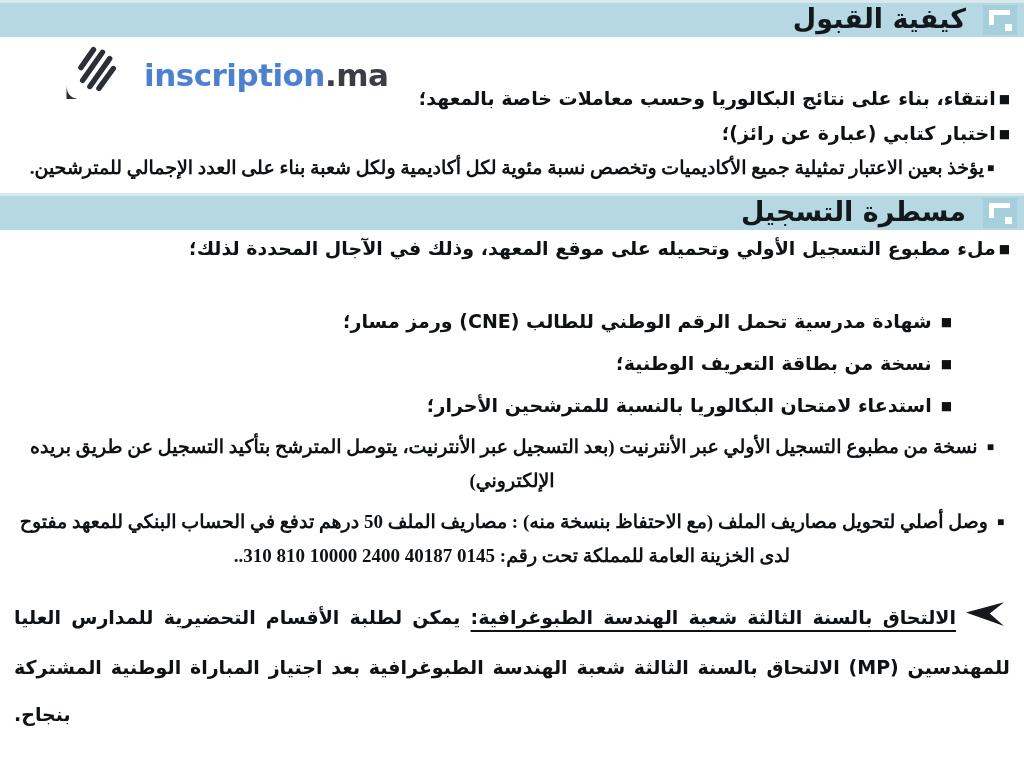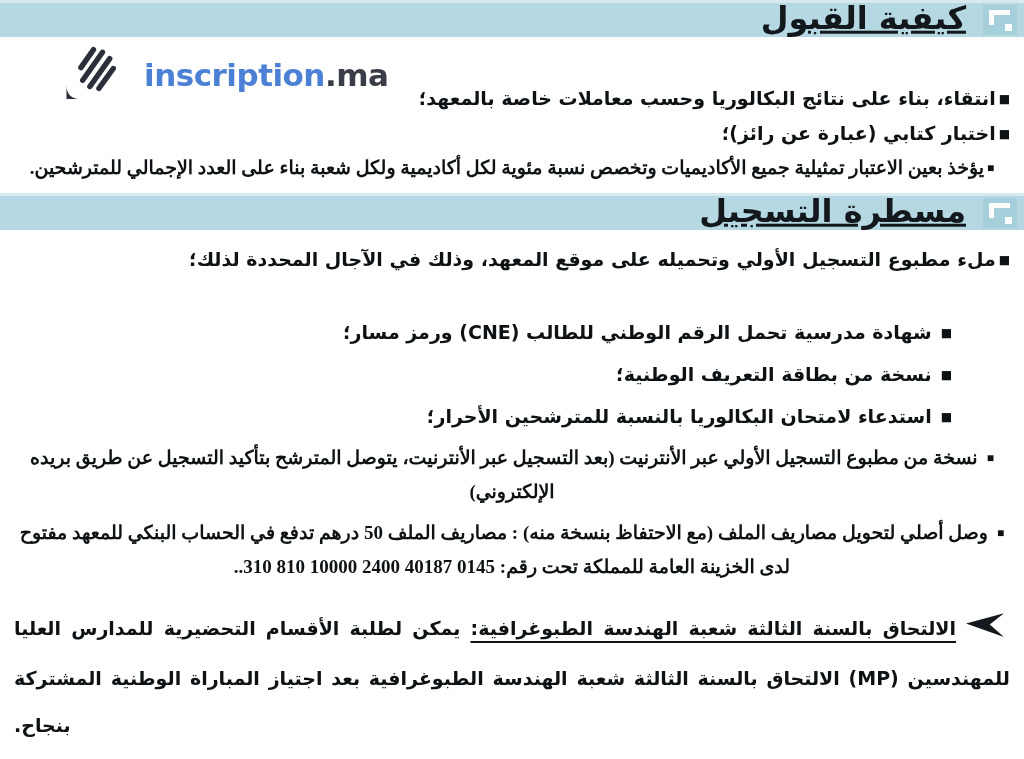--- a/index.html
+++ b/index.html
@@ -8,40 +8,40 @@
     overflow:hidden;direction:rtl;
     font-family:"DejaVu Sans", sans-serif;color:#101418;
   }
   
   .bar{
     height:37px;background:#b6d8e2;border-top:3px solid #d7e9ee;
     box-sizing:border-box;position:relative;
   }
   .bar-title{
     position:absolute;right:58px;top:50%;transform:translateY(-56%);
-    font-size:32px;font-weight:bold;color:#12181c;white-space:nowrap;text-decoration:underline;
+    font-size:27px;font-weight:bold;color:#12181c;white-space:nowrap;
   }
   .bar-frame{
     position:absolute;right:7px;top:2px;width:34px;height:30px;
     background:#a6cfdc;
   }
   .bar-frame .fr-h{position:absolute;left:6px;top:5px;width:21px;height:5px;background:#ffffff;}
   .bar-frame .fr-v{position:absolute;left:6px;top:5px;width:5px;height:15px;background:#ffffff;}
   .bar-frame .fr-sq{position:absolute;right:5px;bottom:4px;width:7px;height:7px;background:#ffffff;}
   
   .items{padding:6px 14px 8px 14px;}
   .item{
     font-size:19px;font-weight:bold;line-height:34px;color:#0e1215;
     text-align:right;
   }
   .item .marker{font-size:12px;vertical-align:2px;margin-left:3px;}
   .item.multiline{text-align:center;font-family:Liberation Serif, serif;}
   
   .section[data-sec="admission"] .items{padding-top:8px;margin-top:36px;}
-  .section[data-sec="procedure"] .items{padding-top:12px;padding-bottom:10px;}
+  .section[data-sec="procedure"] .items{padding-top:1px;padding-bottom:10px;}
   .section[data-sec="file"] .items{padding-top:28px;}
   .section[data-sec="file"] .item{margin-bottom:7px;}
   .section[data-sec="file"] .item:not(.multiline){padding-right:58px;}
   .section[data-sec="file"] .item .marker{margin-left:9px;}
   
   .logo{
     position:absolute;left:56px;top:44px;height:62px;direction:ltr;
     display:flex;align-items:center;gap:28px;background:#ffffff;padding:0 6px;
   }
   .logo-text{font-size:31px;font-weight:bold;letter-spacing:-0.5px;white-space:nowrap;}

